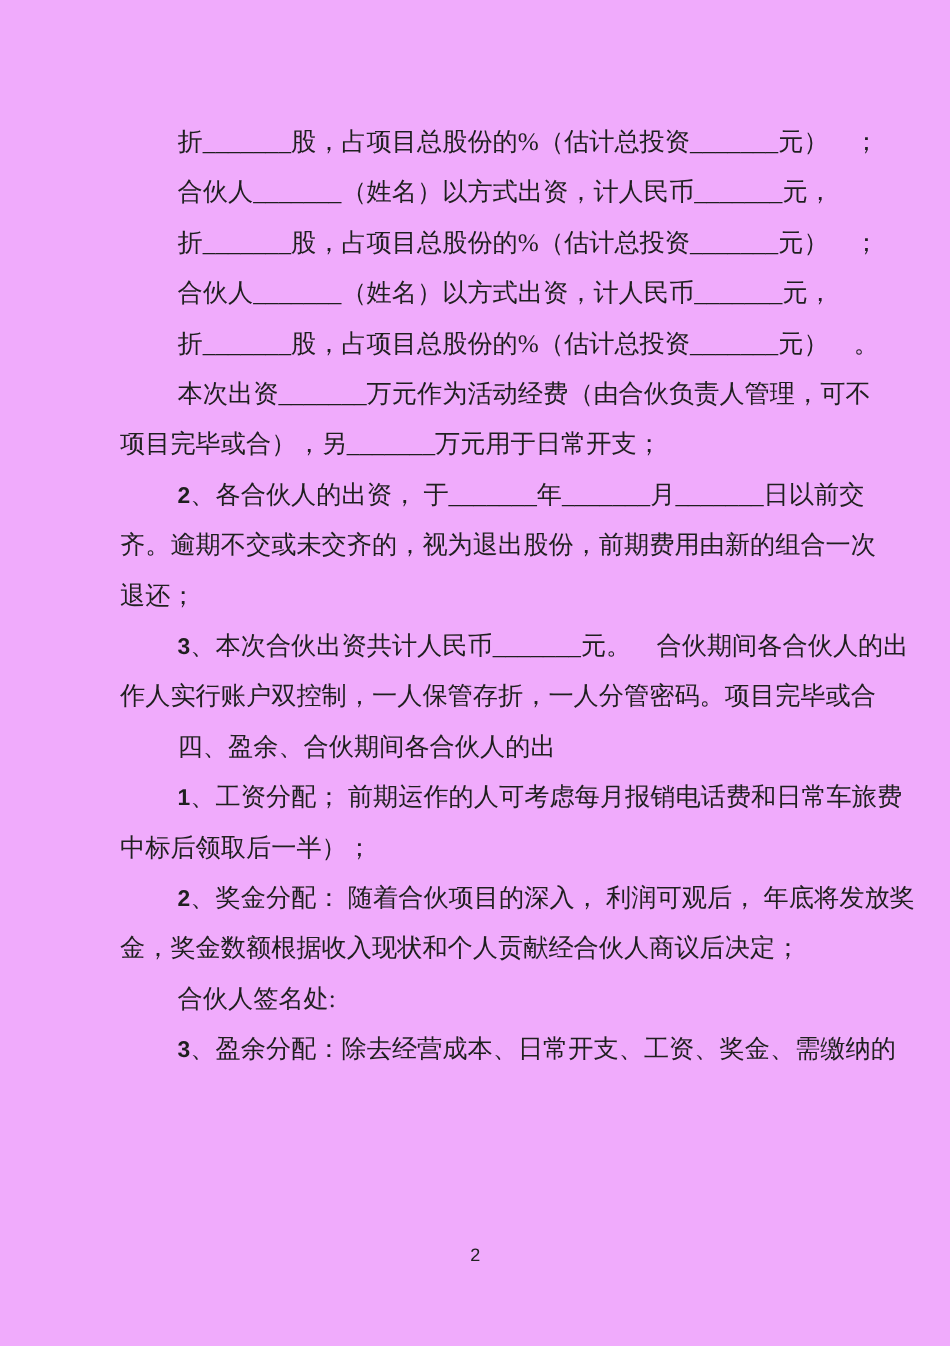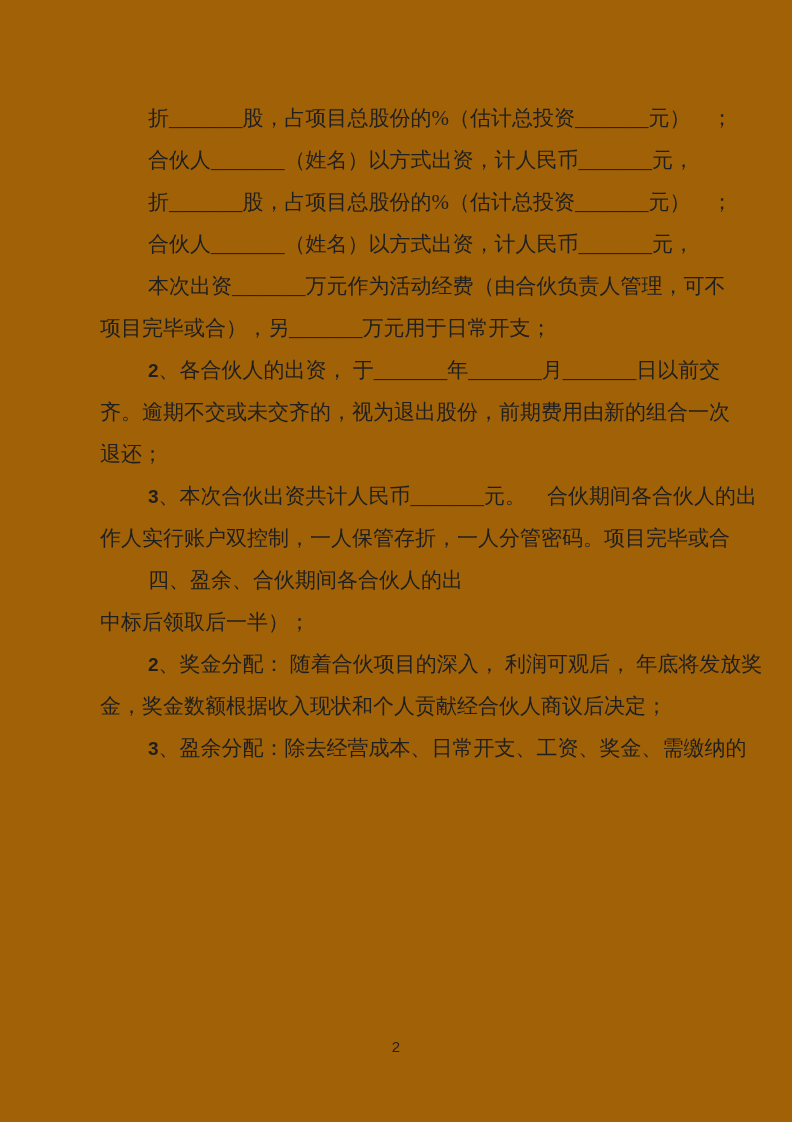--- a/index.html
+++ b/index.html
@@ -4,21 +4,21 @@
 <style>
   html, body {
     margin: 0;
     padding: 0;
     background: #ffffff;
   }
   .page {
     position: relative;
     width: 792px;
     height: 1122px;
-    background: #a16207;
+    background: #f0abfc;
     overflow: hidden;
     font-family: "Liberation Serif", "DejaVu Serif", serif;
   }
   .content {
     position: absolute;
     left: 100px;
     top: 97px;
     width: 594px;
   }
   .line {
@@ -50,27 +50,30 @@
 </style>
 </head>
 <body>
 
 <div class="page">
   <div class="content">
       <div class="line indent">折_______股，占项目总股份的%（估计总投资_______元）　；</div>
       <div class="line indent">合伙人_______（姓名）以方式出资，计人民币_______元，</div>
       <div class="line indent">折_______股，占项目总股份的%（估计总投资_______元）　；</div>
       <div class="line indent">合伙人_______（姓名）以方式出资，计人民币_______元，</div>
+      <div class="line indent">折_______股，占项目总股份的%（估计总投资_______元）　。</div>
       <div class="line indent">本次出资_______万元作为活动经费（由合伙负责人管理，可不</div>
       <div class="line">项目完毕或合），另_______万元用于日常开支；</div>
       <div class="line indent"><span class="num">2</span>、各合伙人的出资， 于_______年_______月_______日以前交</div>
       <div class="line">齐。逾期不交或未交齐的，视为退出股份，前期费用由新的组合一次</div>
       <div class="line">退还；</div>
       <div class="line indent"><span class="num">3</span>、本次合伙出资共计人民币_______元。　合伙期间各合伙人的出</div>
       <div class="line">作人实行账户双控制，一人保管存折，一人分管密码。项目完毕或合</div>
       <div class="line indent">四、盈余、合伙期间各合伙人的出</div>
+      <div class="line indent"><span class="num">1</span>、工资分配； 前期运作的人可考虑每月报销电话费和日常车旅费</div>
       <div class="line">中标后领取后一半）；</div>
       <div class="line indent"><span class="num">2</span>、奖金分配： 随着合伙项目的深入， 利润可观后， 年底将发放奖</div>
       <div class="line">金，奖金数额根据收入现状和个人贡献经合伙人商议后决定；</div>
+      <div class="line indent">合伙人签名处:</div>
       <div class="line indent"><span class="num">3</span>、盈余分配：除去经营成本、日常开支、工资、奖金、需缴纳的</div>
     </div>
   <div class="page-number">2</div>
 </div>
 
 </body></html>

